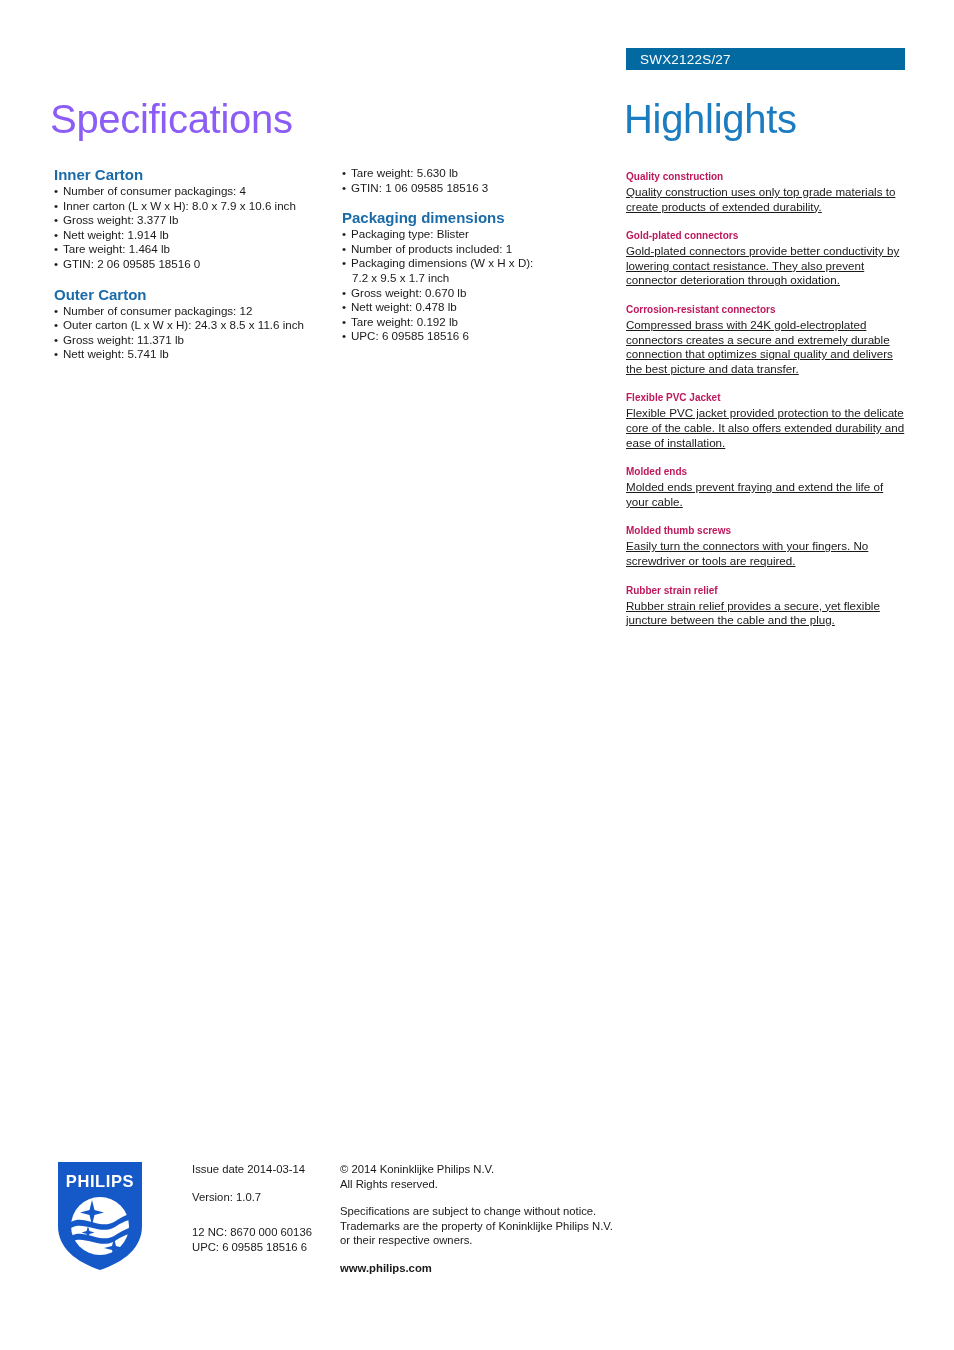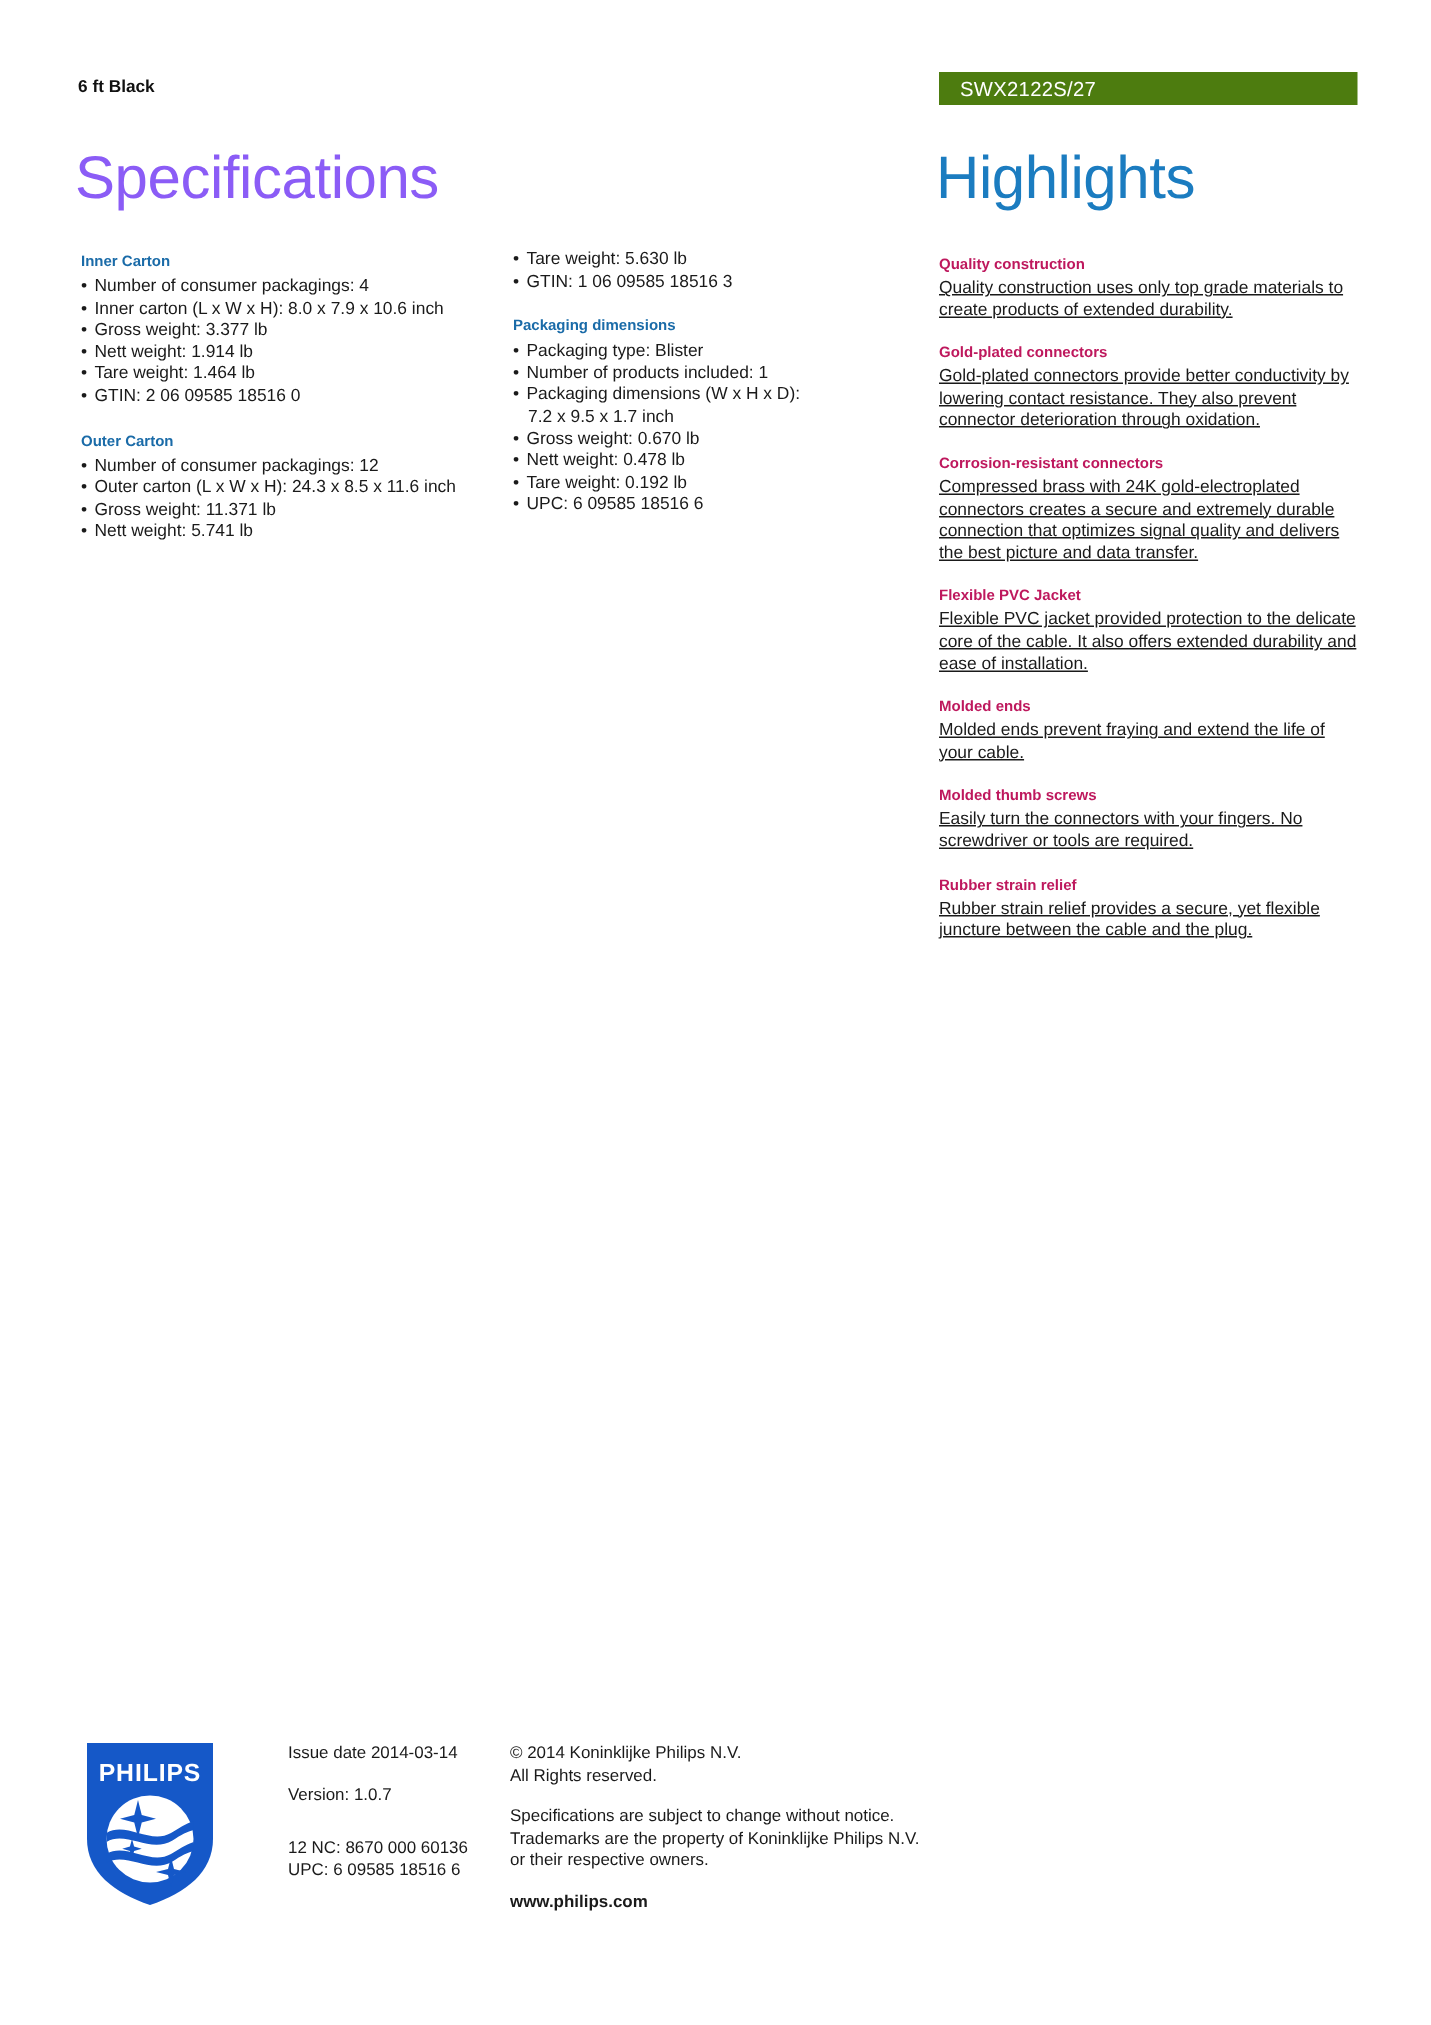--- a/index.html
+++ b/index.html
@@ -47,21 +47,21 @@
     letter-spacing: -0.3px;
     line-height: 46px;
   }
 
   #model-bar {
     position: absolute;
     left: 626px;
     top: 48px;
     width: 279px;
     height: 22px;
-    background: #4d7c0f;
+    background: #0369a1;
   }
   #model-number {
     position: absolute;
     left: 14px;
     top: 3px;
     color: #ffffff;
     font-size: 13.5px;
     font-weight: 400;
     letter-spacing: 0.2px;
     line-height: 17px;
@@ -82,21 +82,21 @@
     position: absolute;
     top: 166px;
   }
   #spec-col-1 { left: 54px; width: 280px; }
   #spec-col-2 { left: 342px; width: 275px; }
 
   .spec-group { margin-bottom: 14px; }
   .spec-group:last-child { margin-bottom: 0; }
 
   .spec-heading {
-    font-size: 10px;
+    font-size: 15px;
     font-weight: 700;
     color: #1a6ba8;
     line-height: 17px;
     margin-bottom: 1px;
   }
   .spec-item {
     font-size: 11.6px;
     font-weight: 400;
     color: #1a1a1a;
     line-height: 14.6px;
@@ -167,21 +167,20 @@
     color: #1a1a1a;
   }
   .f-gap { height: 13px; }
   .f-gap-lg { height: 21px; }
   .f-bold { font-weight: 700; }
 </style>
 </head>
 <body>
 
 <div id="header-left">
-  <div id="product-variant">6 ft Black</div>
 </div>
 
 <div id="page-title">Specifications</div>
 
 <div id="model-bar">
   <div id="model-number">SWX2122S/27</div>
 </div>
 
 <div id="highlights-title">Highlights</div>
 

